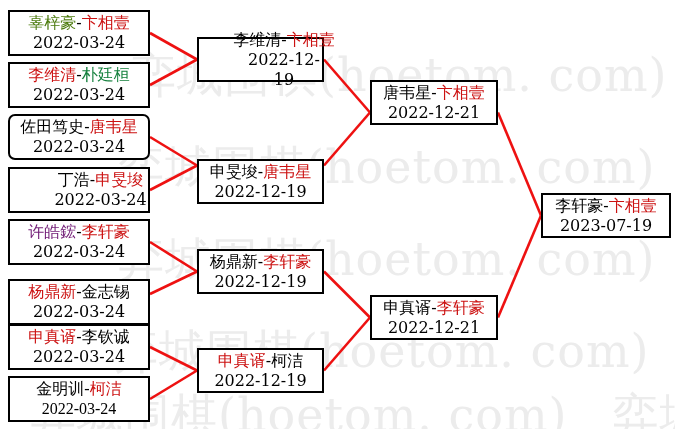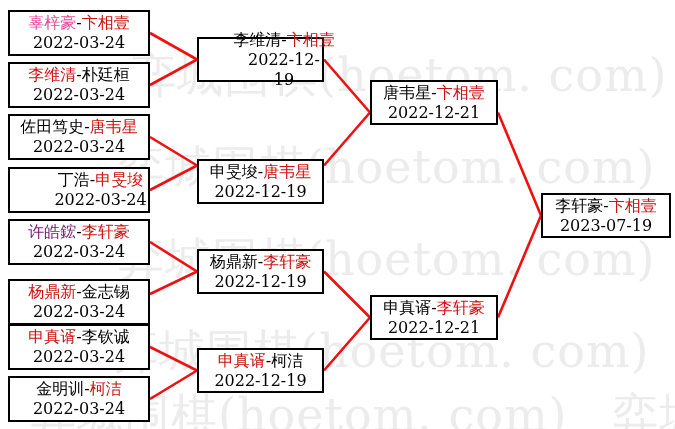--- a/index.html
+++ b/index.html
@@ -52,48 +52,48 @@
       <line x1="324" y1="59.5" x2="370" y2="112.5"></line>
       <line x1="324" y1="165.5" x2="370" y2="112.5"></line>
       <line x1="324" y1="271.5" x2="370" y2="317.5"></line>
       <line x1="324" y1="370.5" x2="370" y2="317.5"></line>
       <line x1="498" y1="112.5" x2="541" y2="215.5"></line>
       <line x1="498" y1="317.5" x2="541" y2="215.5"></line>
     </g>
   </svg>
 
   <div class="box r1" style="top:10px;">
-    <div class="players"><span style="color: #ec4899;">辜梓豪</span><span>-</span><span style="color: rgb(204, 17, 17);">卞相壹</span></div>
+    <div class="players"><span style="color: #4d7c0f;">辜梓豪</span><span>-</span><span style="color: rgb(204, 17, 17);">卞相壹</span></div>
     <div class="date">2022-03-24</div>
   </div>
   <div class="box r1" style="top:62px;">
-    <div class="players"><span style="color: rgb(204, 17, 17);">李维清</span><span>-</span><span style="color: #000000;">朴廷桓</span></div>
+    <div class="players"><span style="color: rgb(204, 17, 17);">李维清</span><span>-</span><span style="color: #15803d;">朴廷桓</span></div>
     <div class="date">2022-03-24</div>
   </div>
-  <div class="box r1" style="top:114px;">
+  <div class="box r1" style="top:114px;border-radius:7px;">
     <div class="players"><span style="color: rgb(0, 0, 0);">佐田笃史</span><span>-</span><span style="color: rgb(204, 17, 17);">唐韦星</span></div>
     <div class="date">2022-03-24</div>
   </div>
   <div class="box r1" style="top:167px;padding-left:43px;">
     <div class="players"><span style="color: rgb(0, 0, 0);">丁浩</span><span>-</span><span style="color: rgb(204, 17, 17);">申旻埈</span></div>
     <div class="date">2022-03-24</div>
   </div>
   <div class="box r1" style="top:219px;">
     <div class="players"><span style="color: #701a75;">许皓鋐</span><span>-</span><span style="color: rgb(204, 17, 17);">李轩豪</span></div>
     <div class="date">2022-03-24</div>
   </div>
   <div class="box r1" style="top:279px;">
     <div class="players"><span style="color: rgb(204, 17, 17);">杨鼎新</span><span>-</span><span style="color: rgb(0, 0, 0);">金志锡</span></div>
     <div class="date">2022-03-24</div>
   </div>
   <div class="box r1" style="top:324px;">
     <div class="players"><span style="color: rgb(204, 17, 17);">申真谞</span><span>-</span><span style="color: rgb(0, 0, 0);">李钦诚</span></div>
     <div class="date">2022-03-24</div>
   </div>
-  <div class="box r1" style="top:376px;">
+  <div class="box r1" style="top:376px;font-family:Liberation Serif, serif;">
     <div class="players"><span style="color: rgb(0, 0, 0);">金明训</span><span>-</span><span style="color: rgb(204, 17, 17);">柯洁</span></div>
     <div class="date">2022-03-24</div>
   </div>
 
   <div class="box r2" style="top:37px;padding-left:47px;">
     <div class="players"><span style="color: rgb(0, 0, 0);">李维清</span><span>-</span><span style="color: rgb(204, 17, 17);">卞相壹</span></div>
     <div class="date">2022-12-19</div>
   </div>
   <div class="box r2" style="top:159px;">
     <div class="players"><span style="color: rgb(0, 0, 0);">申旻埈</span><span>-</span><span style="color: rgb(204, 17, 17);">唐韦星</span></div>

